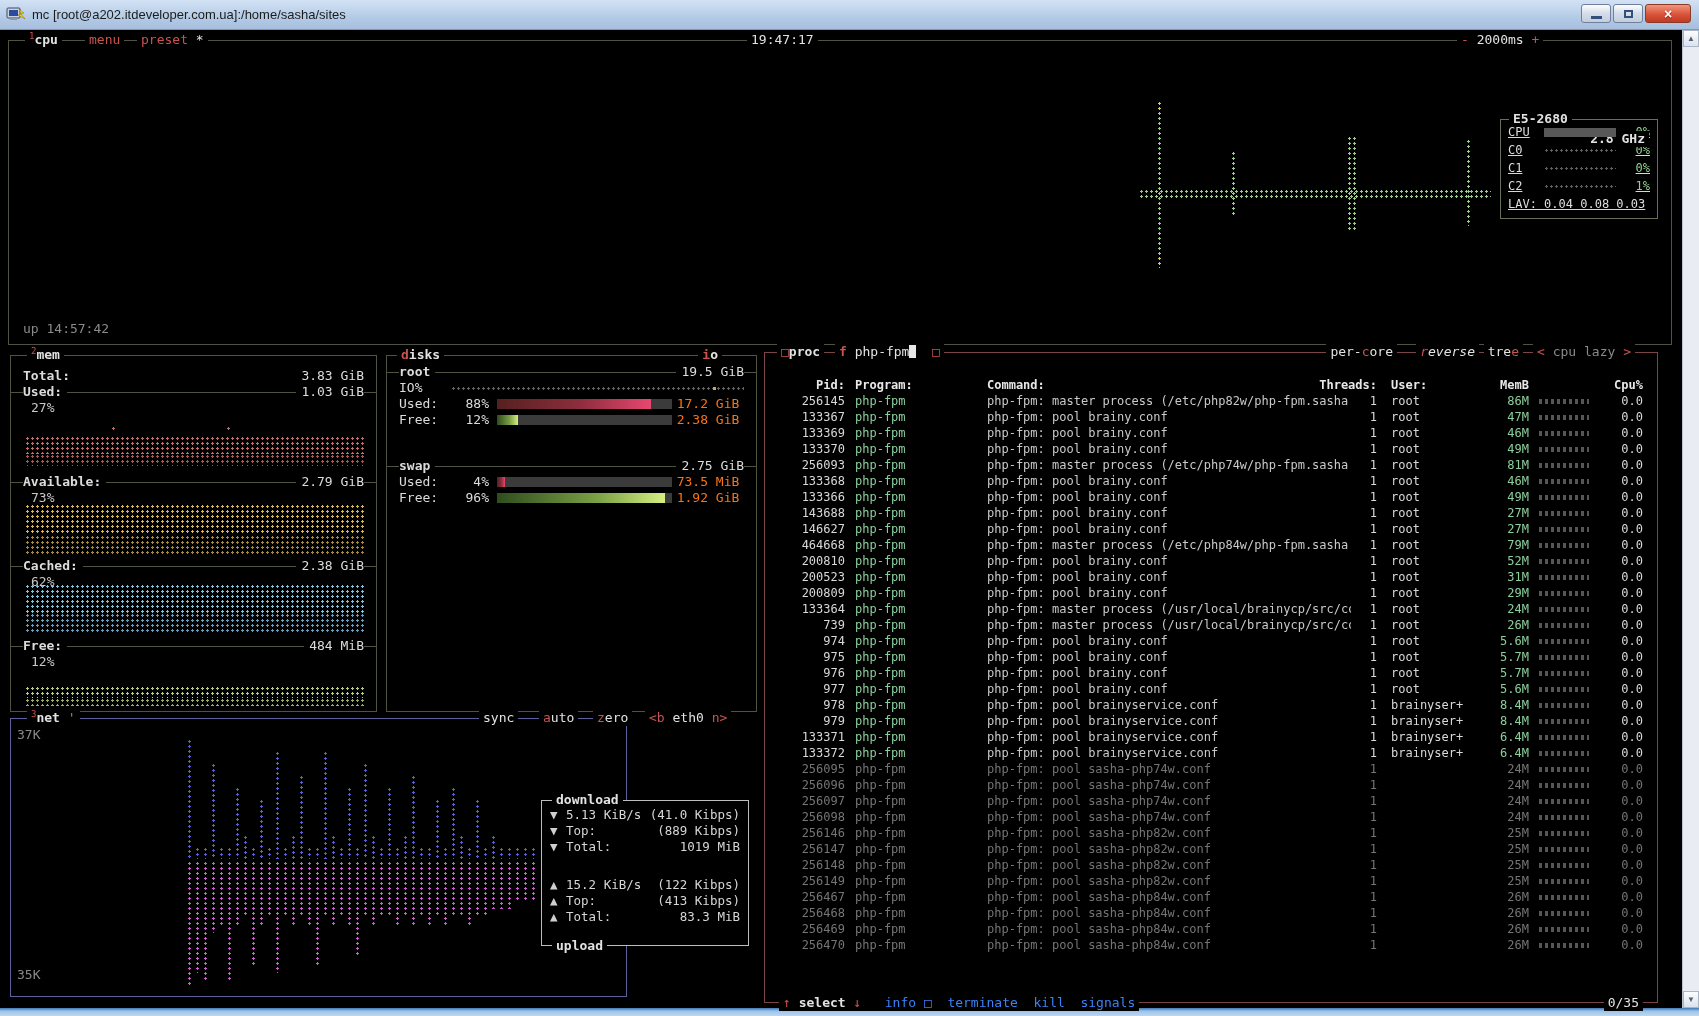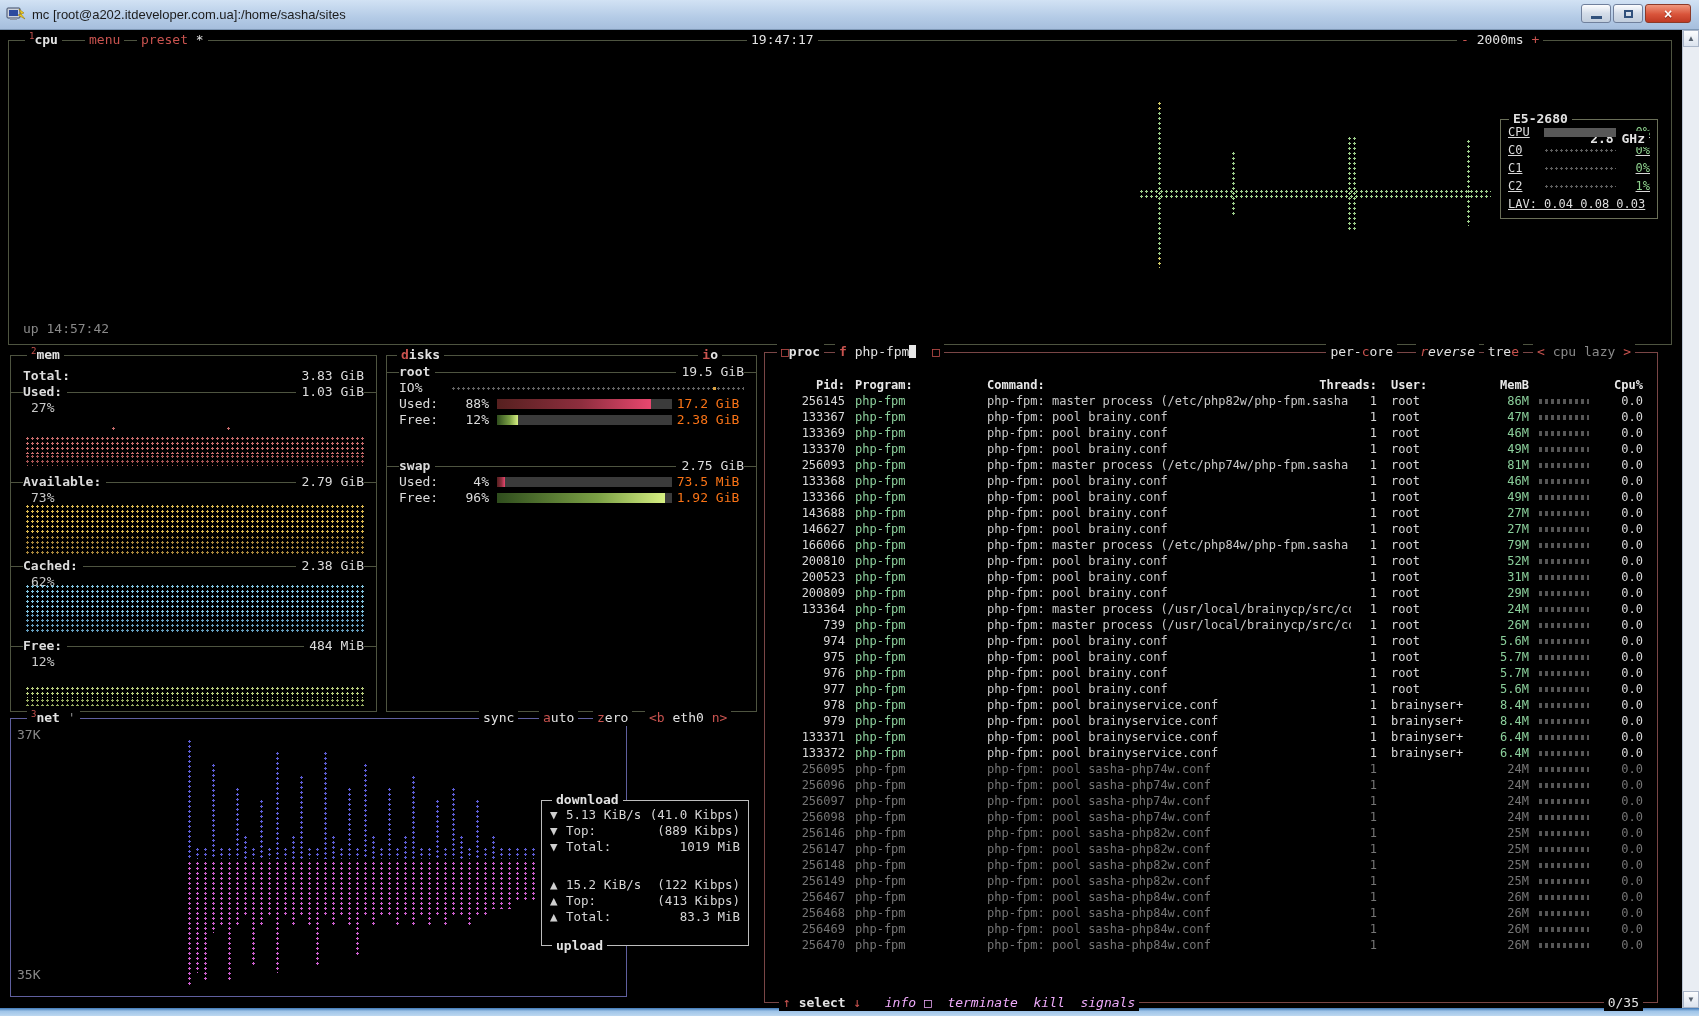--- a/index.html
+++ b/index.html
@@ -25,21 +25,21 @@
   .panel{position:absolute;border:1px solid;}
   .p-olive{border-color:#4e5440;}
   .p-blue{border-color:#5f5f9e;}
   .p-maroon{border-color:#7a4646;}
   .btab{position:absolute;top:-9px;background:#000;padding:0 4px;white-space:nowrap;}
   .bbot{position:absolute;bottom:-9px;background:#000;padding:0 4px;white-space:nowrap;}
   .red{color:#c9534f;}
   .wht{color:#e2e2e2;}
   .bold{font-weight:bold;}
   .gray{color:#8a8a8a;}
-  .dgray{color:#f0abfc;font-style:italic;}
+  .dgray{color:#3b82f6;}
   .grn{color:#8ed18e;}
   .sup{font-size:9px;vertical-align:super;line-height:8px;}
   
   .dg{position:absolute;background-image:radial-gradient(var(--dc,#9ccc8a) 1.1px,transparent 1.25px);background-size:5px 5px;}
   
   .cibrow{display:flex;align-items:center;height:18px;padding:0 7px;font-size:12px;}
   .cibrow .lb{width:36px;color:#dedede;}
   .cibrow .meter{flex:1;height:9px;position:relative;margin-right:6px;}
   .cibrow .meter .solid{position:absolute;inset:0;background:#585858;}
   .cibrow .meter .dotl{position:absolute;left:0;right:0;top:2px;height:5px;background-image:radial-gradient(#5d5d5d 1px,transparent 1.2px);background-size:5px 5px;}
@@ -504,21 +504,21 @@
               <span class="c-pid">146627</span>
               <span class="c-prog">php-fpm</span>
               <span class="c-cmd">php-fpm: pool brainy.conf</span>
               <span class="c-thr">1</span>
               <span class="c-usr">root</span>
               <span class="c-mem">27M</span>
               <span class="c-dots"></span>
               <span class="c-cpu">0.0</span>
             </div>
             <div class="prow">
-              <span class="c-pid">166066</span>
+              <span class="c-pid">464668</span>
               <span class="c-prog">php-fpm</span>
               <span class="c-cmd">php-fpm: master process (/etc/php84w/php-fpm.sasha.</span>
               <span class="c-thr">1</span>
               <span class="c-usr">root</span>
               <span class="c-mem">79M</span>
               <span class="c-dots"></span>
               <span class="c-cpu">0.0</span>
             </div>
             <div class="prow">
               <span class="c-pid">200810</span>

